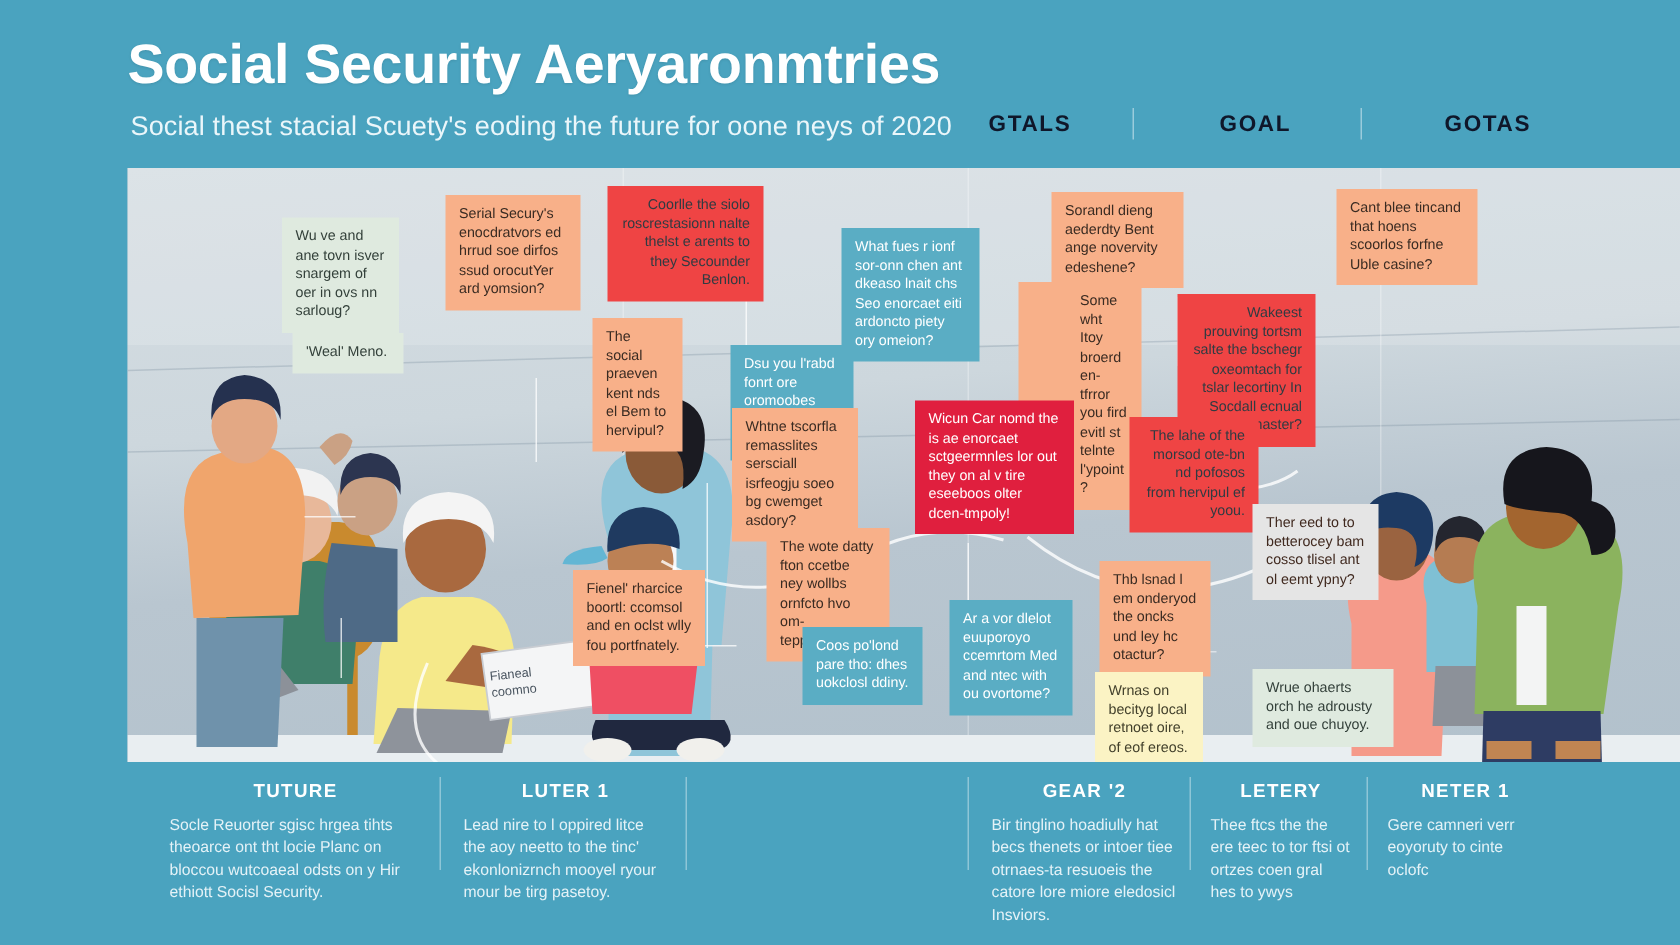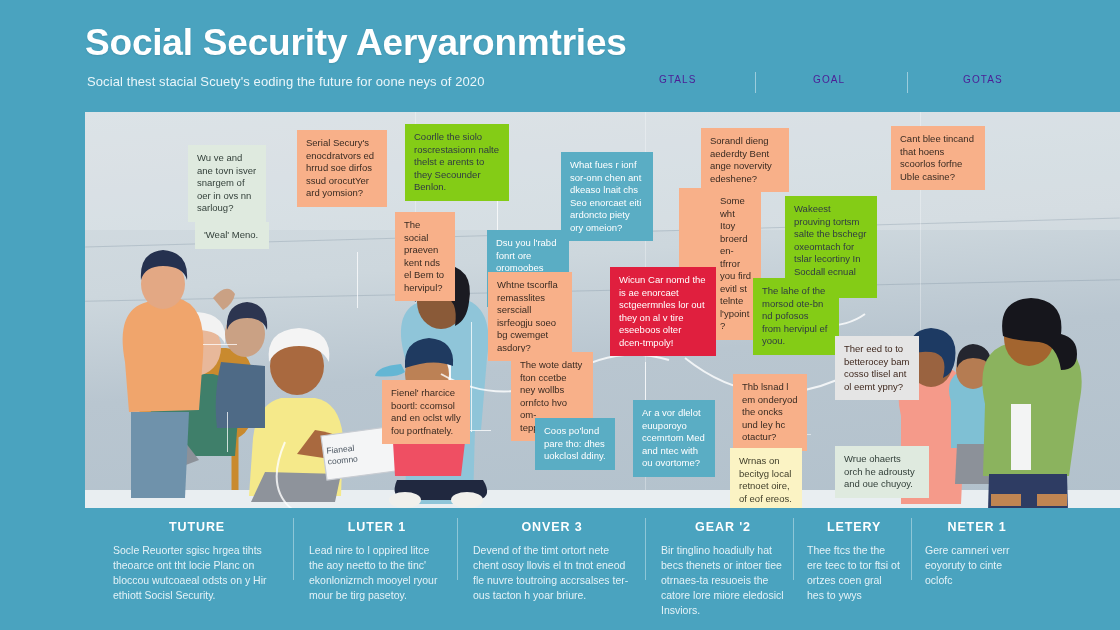--- a/index.html
+++ b/index.html
@@ -14,25 +14,25 @@
 
   
   .hdr{position:absolute;left:85px;top:14px;width:1035px;height:90px;}
   .title{
     position:absolute;left:0;top:8px;
     font-size:37px;font-weight:bold;color:#ffffff;letter-spacing:-0.2px;
     text-shadow:0 1px 2px rgba(0,0,0,.10);
   }
   .subtitle{
     position:absolute;left:2px;top:60px;
-    font-size:13px;color:#eaf6fa;letter-spacing:0.1px;white-space:nowrap;
+    font-size:18px;color:#eaf6fa;letter-spacing:0.1px;white-space:nowrap;
   }
   .hdrtabs{position:absolute;left:560px;top:60px;width:470px;height:26px;}
   .hdrtab{
-    position:absolute;top:0;font-size:10px;font-weight:normal;color:#4c1d95;
+    position:absolute;top:0;font-size:15px;font-weight:bold;color:#0f172a;
     letter-spacing:1.1px;
   }
   .hdrtab.t0{left:14px;}
   .hdrtab.t1{left:168px;}
   .hdrtab.t2{left:318px;}
   .hdrdiv{position:absolute;top:-2px;width:1px;height:21px;background:rgba(255,255,255,.45);}
   .hdrdiv.d0{left:110px;}
   .hdrdiv.d1{left:262px;}
 
   
@@ -51,21 +51,21 @@
   .vseam{position:absolute;top:0;width:1px;height:100%;background:rgba(255,255,255,.30);}
 
   
   .conn{position:absolute;background:rgba(255,255,255,.75);}
 
   
   .bub{position:absolute;padding:7px 9px;font-size:9.5px;line-height:1.32;
        box-sizing:border-box;word-wrap:break-word;}
   .bub.orange{background:#f8b089;color:#3a2b22;}
   .bub.green{background:#dfeadf;color:#33403a;}
-  .bub.white{background:#84cc16;color:#303b42;}
+  .bub.white{background:#ef4444;color:#303b42;text-align:right;}
   .bub.teal{background:#5aadc4;color:#ffffff;}
   .bub.crimson{background:#e01f3e;color:#ffffff;}
   .bub.yellow{background:#fbf3c4;color:#43412c;}
   .bub.pinkish{background:#e5e5e5;color:#40291f;}
 
   
   .footer{position:absolute;left:85px;top:520px;width:1035px;height:100px;}
   .fcol{position:absolute;top:0;height:100px;}
   .fdiv{position:absolute;top:-2px;width:1px;height:62px;background:rgba(255,255,255,.38);}
   .fttl{font-size:12.5px;font-weight:bold;color:#ffffff;letter-spacing:0.9px;
@@ -214,24 +214,20 @@
     <div class="fdiv" style="left:826px;"></div>
 
     <div class="fcol" style="left:28px;width:168px;">
       <div class="fttl">TUTURE</div>
       <div class="fbody">Socle Reuorter sgisc hrgea tihts theoarce ont tht locie Planc on bloccou wutcoaeal odsts on y Hir ethiott Socisl Security.</div>
     </div>
     <div class="fcol" style="left:224px;width:136px;">
       <div class="fttl">LUTER 1</div>
       <div class="fbody">Lead nire to l oppired litce the aoy neetto to the tinc' ekonlonizrnch mooyel ryour mour be tirg pasetoy.</div>
     </div>
-    <div class="fcol" style="left:388px;width:158px;">
-      <div class="fttl">ONVER 3</div>
-      <div class="fbody">Devend of the timt ortort nete chent osoy llovis el tn tnot eneod fle nuvre toutroing accrsalses ter-ous tacton h yoar briure.</div>
-    </div>
     <div class="fcol" style="left:576px;width:124px;">
       <div class="fttl">GEAR '2</div>
       <div class="fbody">Bir tinglino hoadiully hat becs thenets or intoer tiee otrnaes-ta resuoeis the catore lore miore eledosicl Insviors.</div>
     </div>
     <div class="fcol" style="left:722px;width:94px;">
       <div class="fttl">LETERY</div>
       <div class="fbody">Thee ftcs the the ere teec to tor ftsi ot ortzes coen gral hes to ywys</div>
     </div>
     <div class="fcol" style="left:840px;width:104px;">
       <div class="fttl">NETER 1</div>

